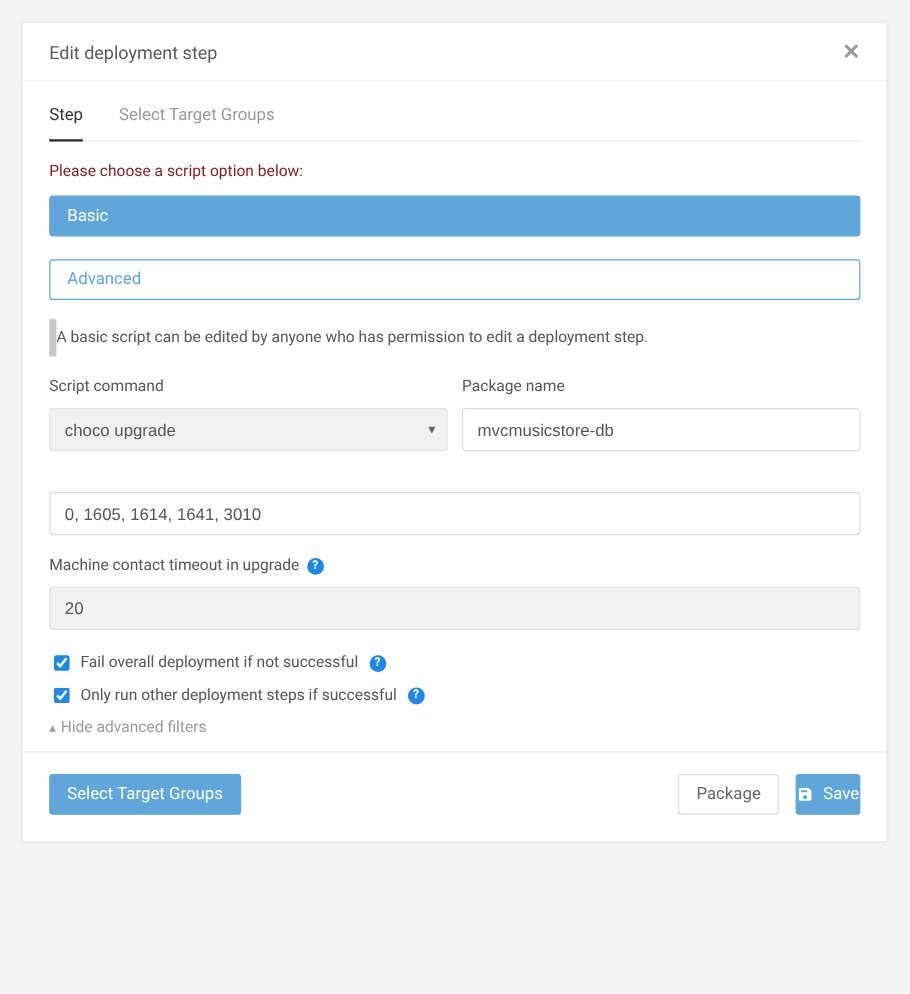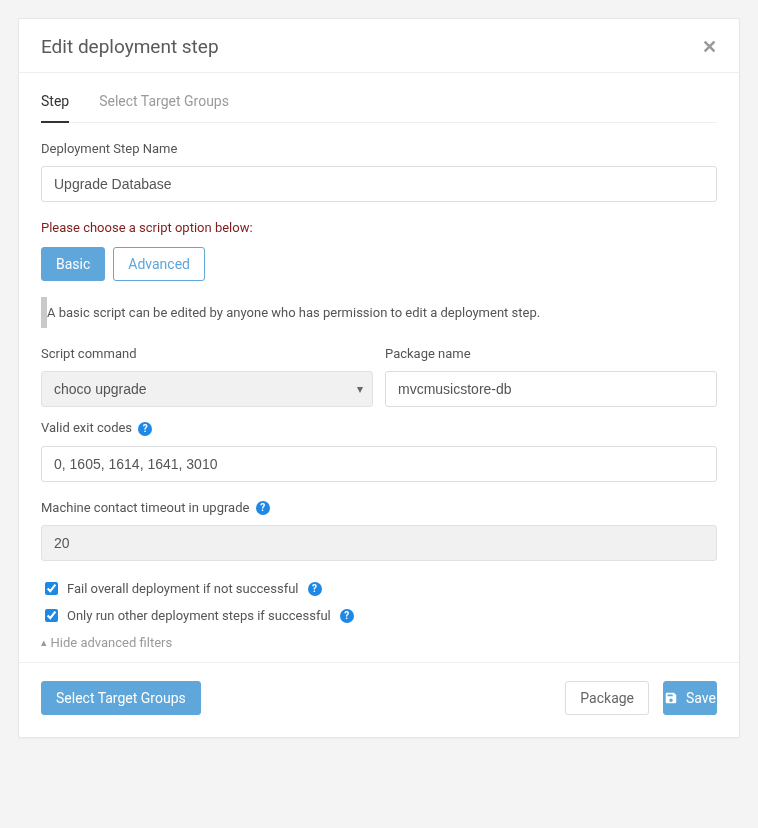--- a/index.html
+++ b/index.html
@@ -20,21 +20,21 @@
     border-radius: 2px;
     box-shadow: 0 1px 2px rgba(0,0,0,0.03);
   }
   .modal-header {
     padding: 16px 22px 14px 22px;
     display: flex;
     align-items: center;
     justify-content: space-between;
   }
   .modal-title {
-    font-size: 19px;
+    font-size: 15px;
     color: #5a5a5a;
     font-weight: 400;
   }
   .close-btn {
     font-size: 18px;
     color: #999;
     font-weight: 700;
     cursor: pointer;
     line-height: 1;
   }
@@ -84,22 +84,23 @@
     border-color: #e2e2e2;
   }
   .section-gap { margin-bottom: 18px; }
   .help-text {
     font-size: 13px;
     color: #7f1d1d;
     margin-bottom: 12px;
   }
   .btn-group {
     display: flex;
-    gap: 8px;
+    gap: 19px;
     margin-bottom: 16px;
+    flex-direction: column;
   }
   .btn {
     padding: 8px 14px;
     border-radius: 3px;
     font-size: 14px;
     cursor: pointer;
     border: 1px solid transparent;
   }
   .btn-primary {
     background: #5fa6da;
@@ -114,21 +115,21 @@
   .notice {
     border-left: 6px solid #c9c9c9;
     padding: 8px 0;
     font-size: 13px;
     color: #555;
     margin-bottom: 18px;
   }
   .row-2 {
     display: flex;
     gap: 12px;
-    margin-bottom: 13px;
+    margin-bottom: 34px;
   }
   .col-half { flex: 1; }
   .select-wrap {
     position: relative;
   }
   select.input-text {
     appearance: none;
     -webkit-appearance: none;
     padding-right: 30px;
   }
@@ -233,24 +234,20 @@
 
     <hr class="divider">
 
     <div class="modal-body">
 
       <div class="tabs">
         <div class="tab active">Step</div>
         <div class="tab inactive">Select Target Groups</div>
       </div>
 
-      <div class="section-gap">
-        <div class="field-label">Deployment Step Name</div>
-        <input class="input-text" type="text" value="Upgrade Database" style="">
-      </div>
 
       <div class="help-text">Please choose a script option below:</div>
 
       <div class="btn-group">
         <div class="btn btn-primary">Basic</div>
         <div class="btn btn-outline">Advanced</div>
       </div>
 
       <div class="notice">A basic script can be edited by anyone who has permission to edit a deployment step.</div>
 
@@ -265,24 +262,20 @@
           </div>
         </div>
         <div class="col-half">
           <div class="field-label">Package name</div>
           <input class="input-text" type="text" value="mvcmusicstore-db" style="">
         </div>
       </div>
 
 
       <div class="section-gap">
-        <div class="field-label">
-          <span>Valid exit codes</span>
-          <span class="qicon">?</span>
-        </div>
         <input class="input-text" type="text" value="0, 1605, 1614, 1641, 3010" style="">
       </div>
 
       <div class="section-gap">
         <div class="field-label">
           <span>Machine contact timeout in upgrade</span>
           <span class="qicon">?</span>
         </div>
         <input class="input-text" type="text" readonly="" value="20" style="">
       </div>

